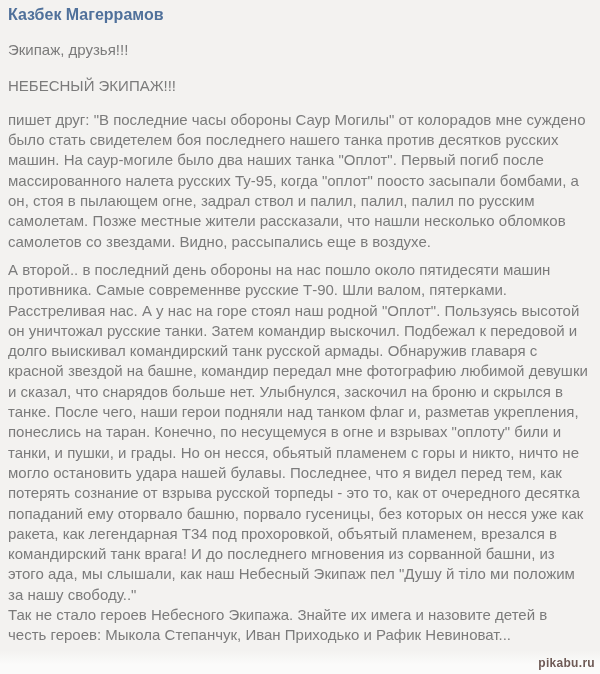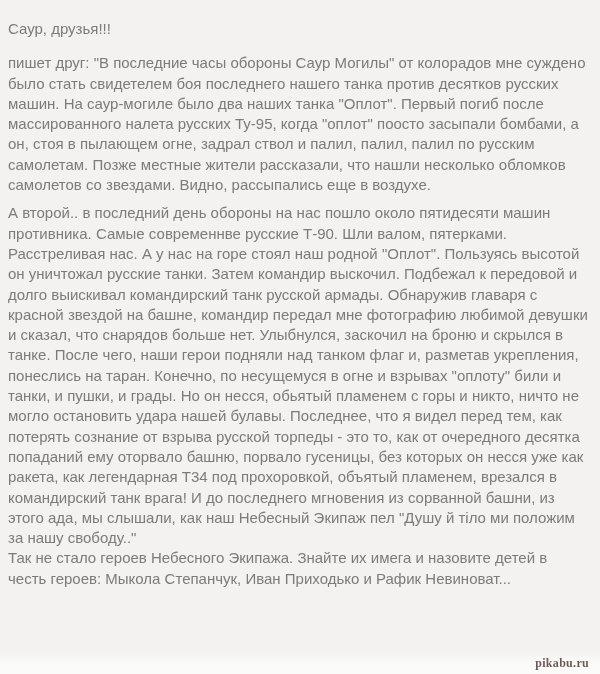--- a/index.html
+++ b/index.html
@@ -43,39 +43,40 @@
   .footer-band{
     position:absolute;
     left:0;
     bottom:0;
     width:600px;
     height:24px;
     background:linear-gradient(to bottom, rgba(251,251,250,0), #fbfbfa 60%);
   }
   .watermark{
     position:absolute;
-    right:11px;
+    right:5px;
     bottom:4px;
     font-size:12px;
     line-height:14px;
     font-weight:bold;
     color:var(--watermark);
     text-shadow:0 0 1px #fff;
     letter-spacing:0.3px;
-    font-family:Liberation Serif, serif;
   }
 </style>
 </head>
 <body>
 
 <div class="post">
+  <a class="author">Казбек Магеррамов</a>
 
-  <div class="short-line">Саур, друзья!!!</div>
+  <div class="short-line">Экипаж, друзья!!!</div>
 
 
+  <div class="short-line">НЕБЕСНЫЙ ЭКИПАЖ!!!</div>
 
   <div class="para para-1">пишет друг: "В последние часы обороны Саур Могилы" от колорадов мне суждено
 было стать свидетелем боя последнего нашего танка против десятков русских
 машин. На саур-могиле было два наших танка "Оплот". Первый погиб после
 массированного налета русских Ту-95, когда "оплот" поосто засыпали бомбами, а
 он, стоя в пылающем огне, задрал ствол и палил, палил, палил по русским
 самолетам. Позже местные жители рассказали, что нашли несколько обломков
 самолетов со звездами. Видно, рассыпались еще в воздухе.</div>
 
   <div class="para para-2">А второй.. в последний день обороны на нас пошло около пятидесяти машин

